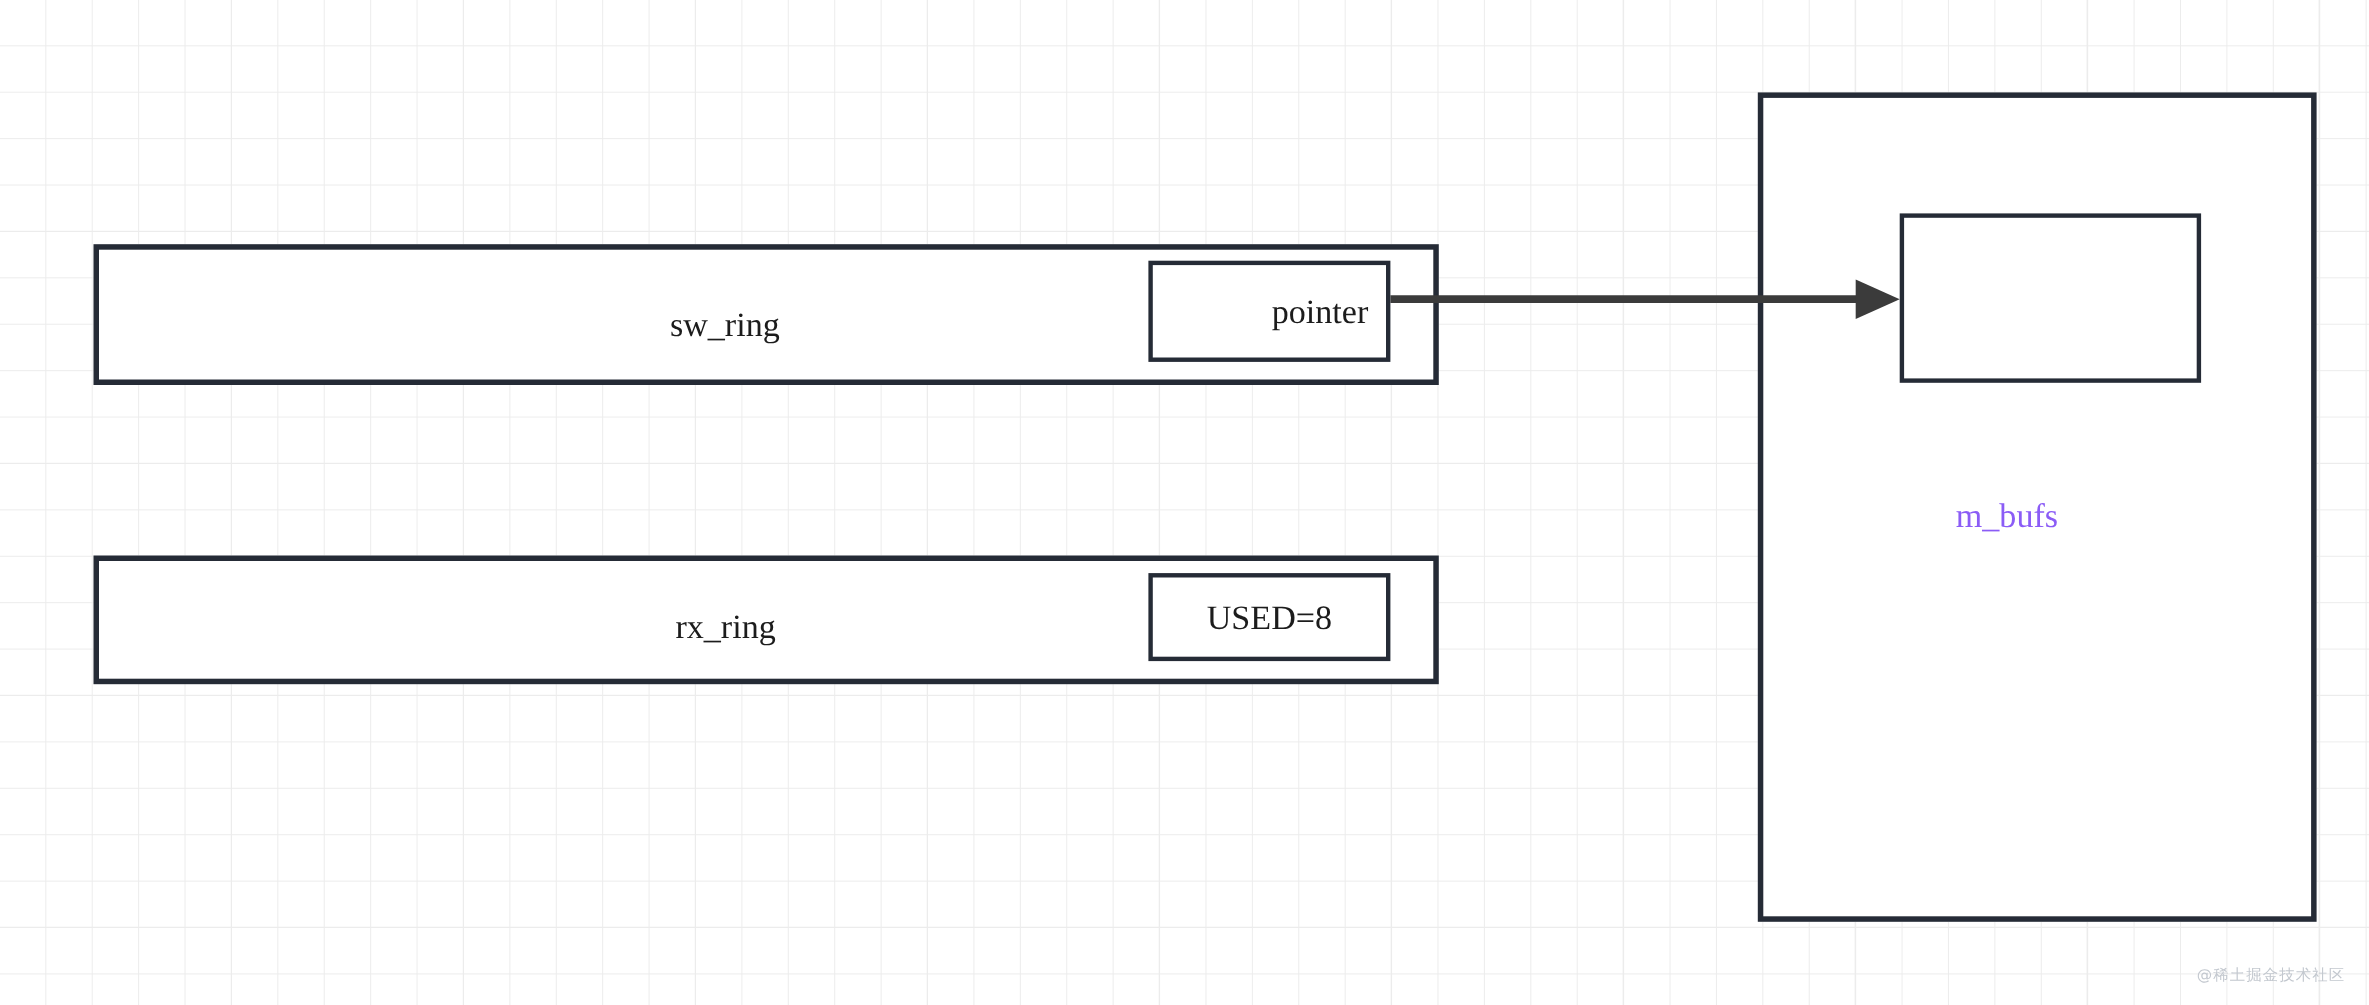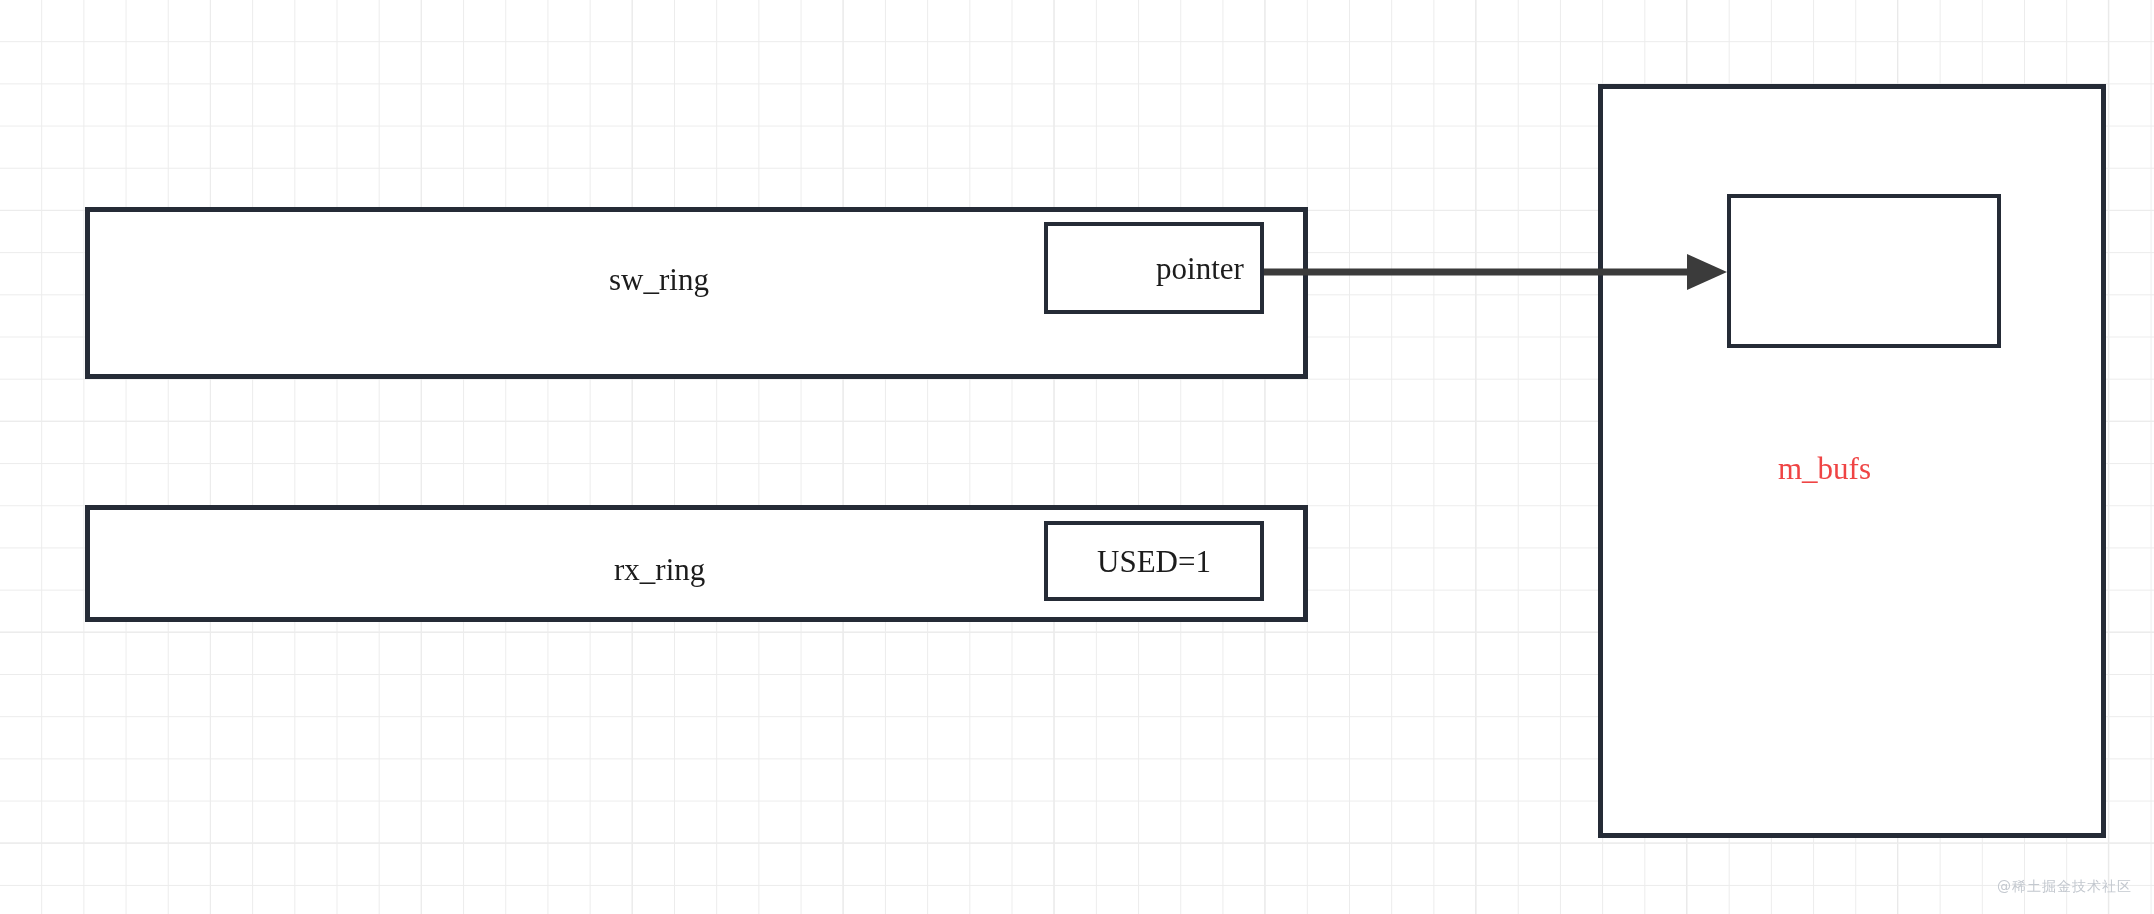--- a/index.html
+++ b/index.html
@@ -53,21 +53,21 @@
     text-align: center;
     font-size: 31px;
     color: #1c1c1c;
     white-space: nowrap;
     line-height: 1;
   }
 
   .mbufs-label {
     position: absolute;
     font-size: 31px;
-    color: #ef4444;
+    color: #8b5cf6;
     white-space: nowrap;
     line-height: 1;
   }
 
   #arrow-svg {
     position: absolute;
     left: 0;
     top: 0;
     width: 2154px;
     height: 914px;
@@ -83,33 +83,33 @@
     letter-spacing: 1px;
     font-family: "DejaVu Sans", "Liberation Sans", sans-serif;
     white-space: nowrap;
   }
 </style>
 </head>
 <body>
 
 <div id="canvas">
 
-  <div class="box" style="left:85px; top:207px; width:1223px; height:172px;">
+  <div class="box" style="left:85px; top:222px; width:1223px; height:128px;">
     <span class="ring-label" style="left:519px; top:52px;">sw_ring</span>
 
     <div class="box box-thin" style="left:954px; top:10px; width:220px; height:92px;padding-left:46px;">
       <span class="slot-label">pointer</span>
     </div>
   </div>
 
   <div class="box" style="left:85px; top:505px; width:1223px; height:117px;">
     <span class="ring-label" style="left:524px; top:44px;">rx_ring</span>
 
     <div class="box box-thin" style="left:954px; top:11px; width:220px; height:80px;">
-      <span class="slot-label">USED=1</span>
+      <span class="slot-label">USED=8</span>
     </div>
   </div>
 
   <div class="box" style="left:1598px; top:84px; width:508px; height:754px;">
 
     <div class="box box-thin" style="left:124px; top:105px; width:274px; height:154px;">
       <span class="slot-label"></span>
     </div>
     <span class="mbufs-label" style="left:175px; top:364px;">m_bufs</span>
   </div>

